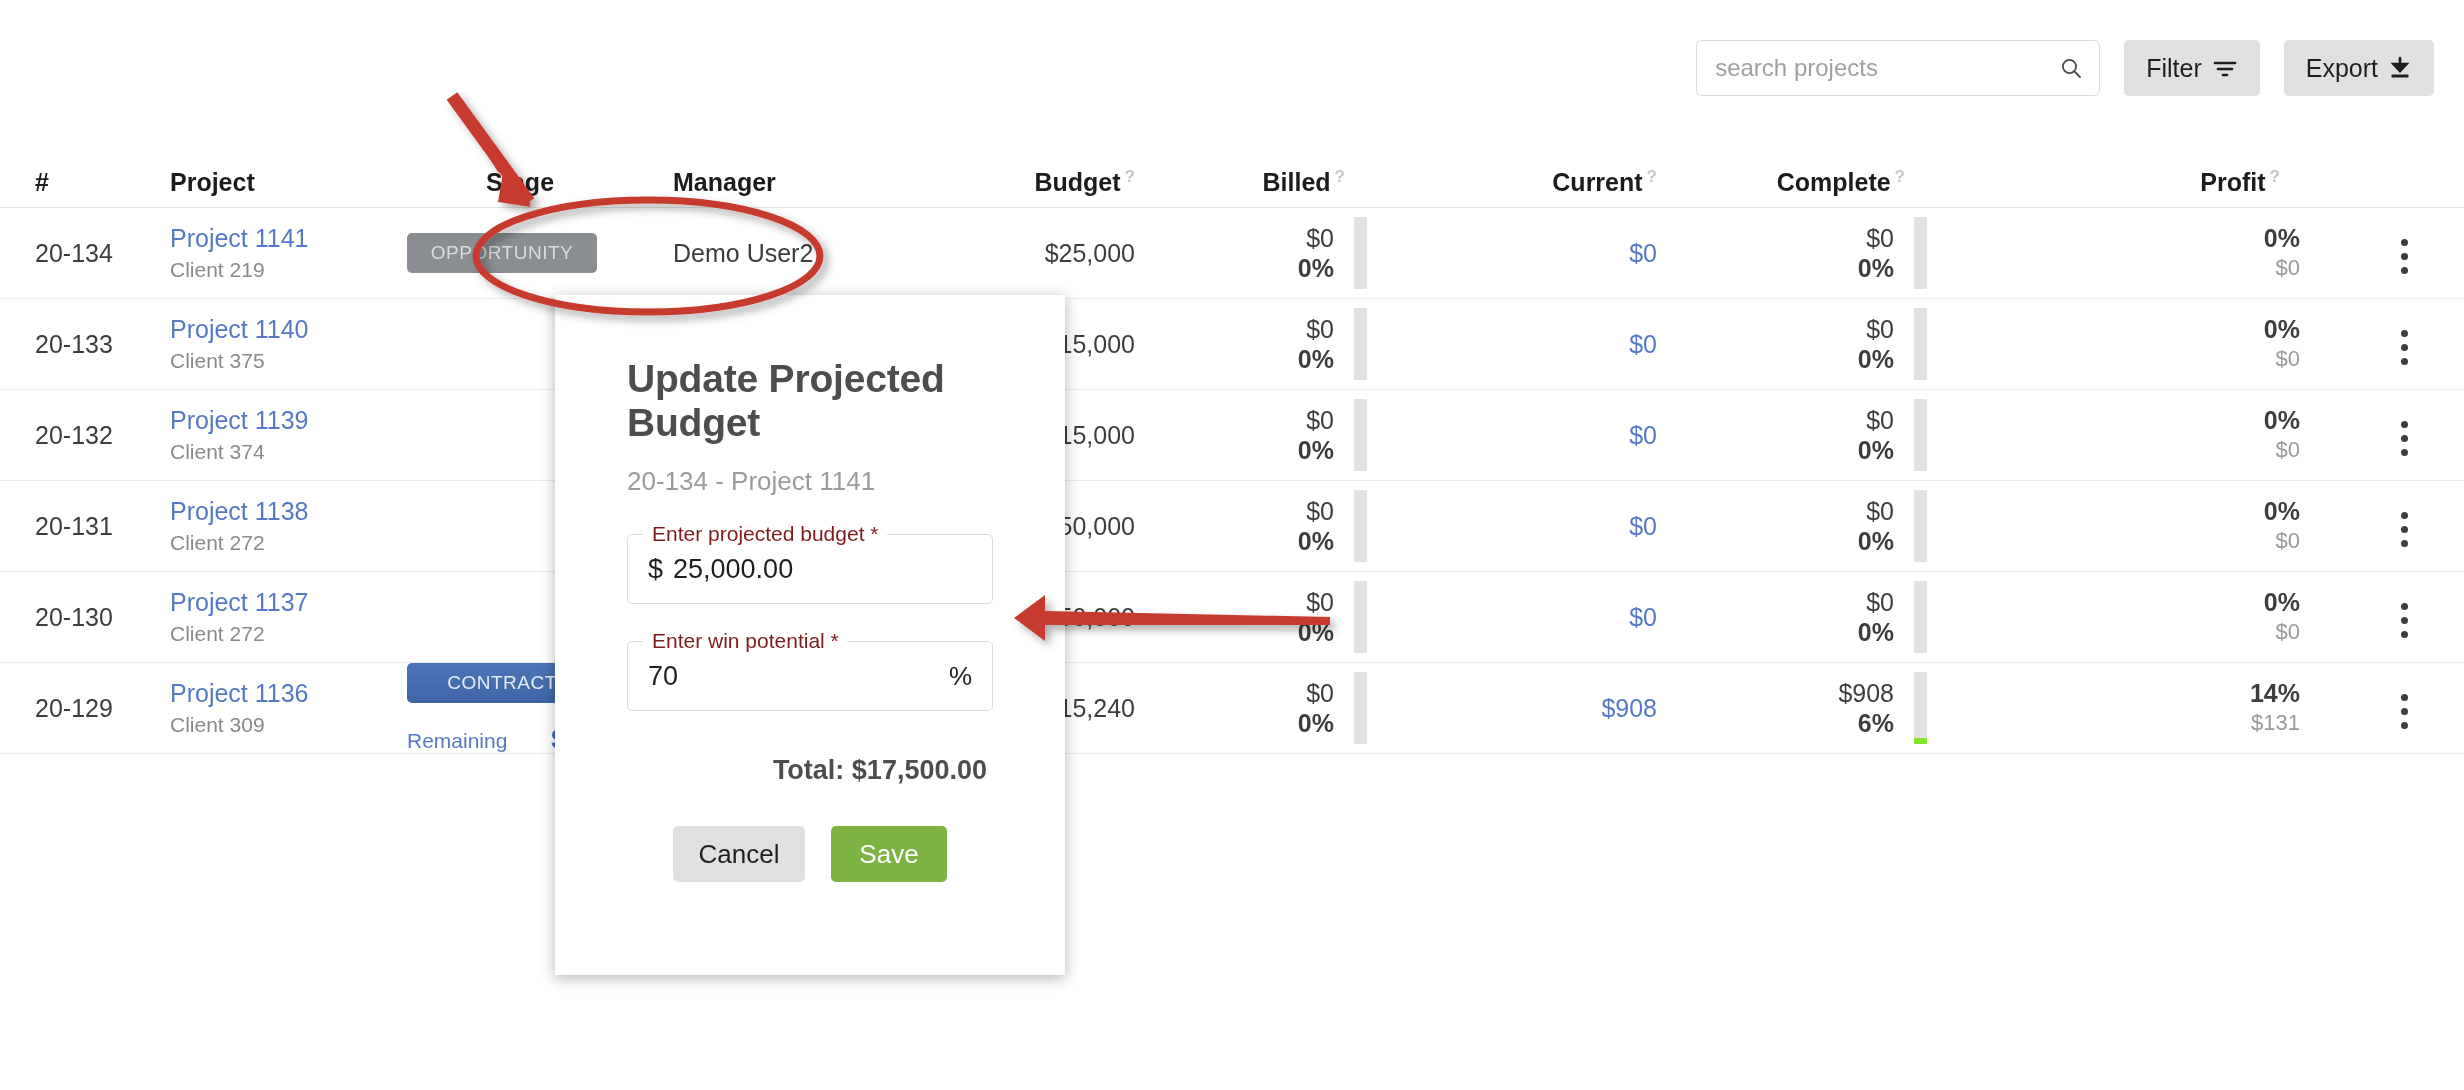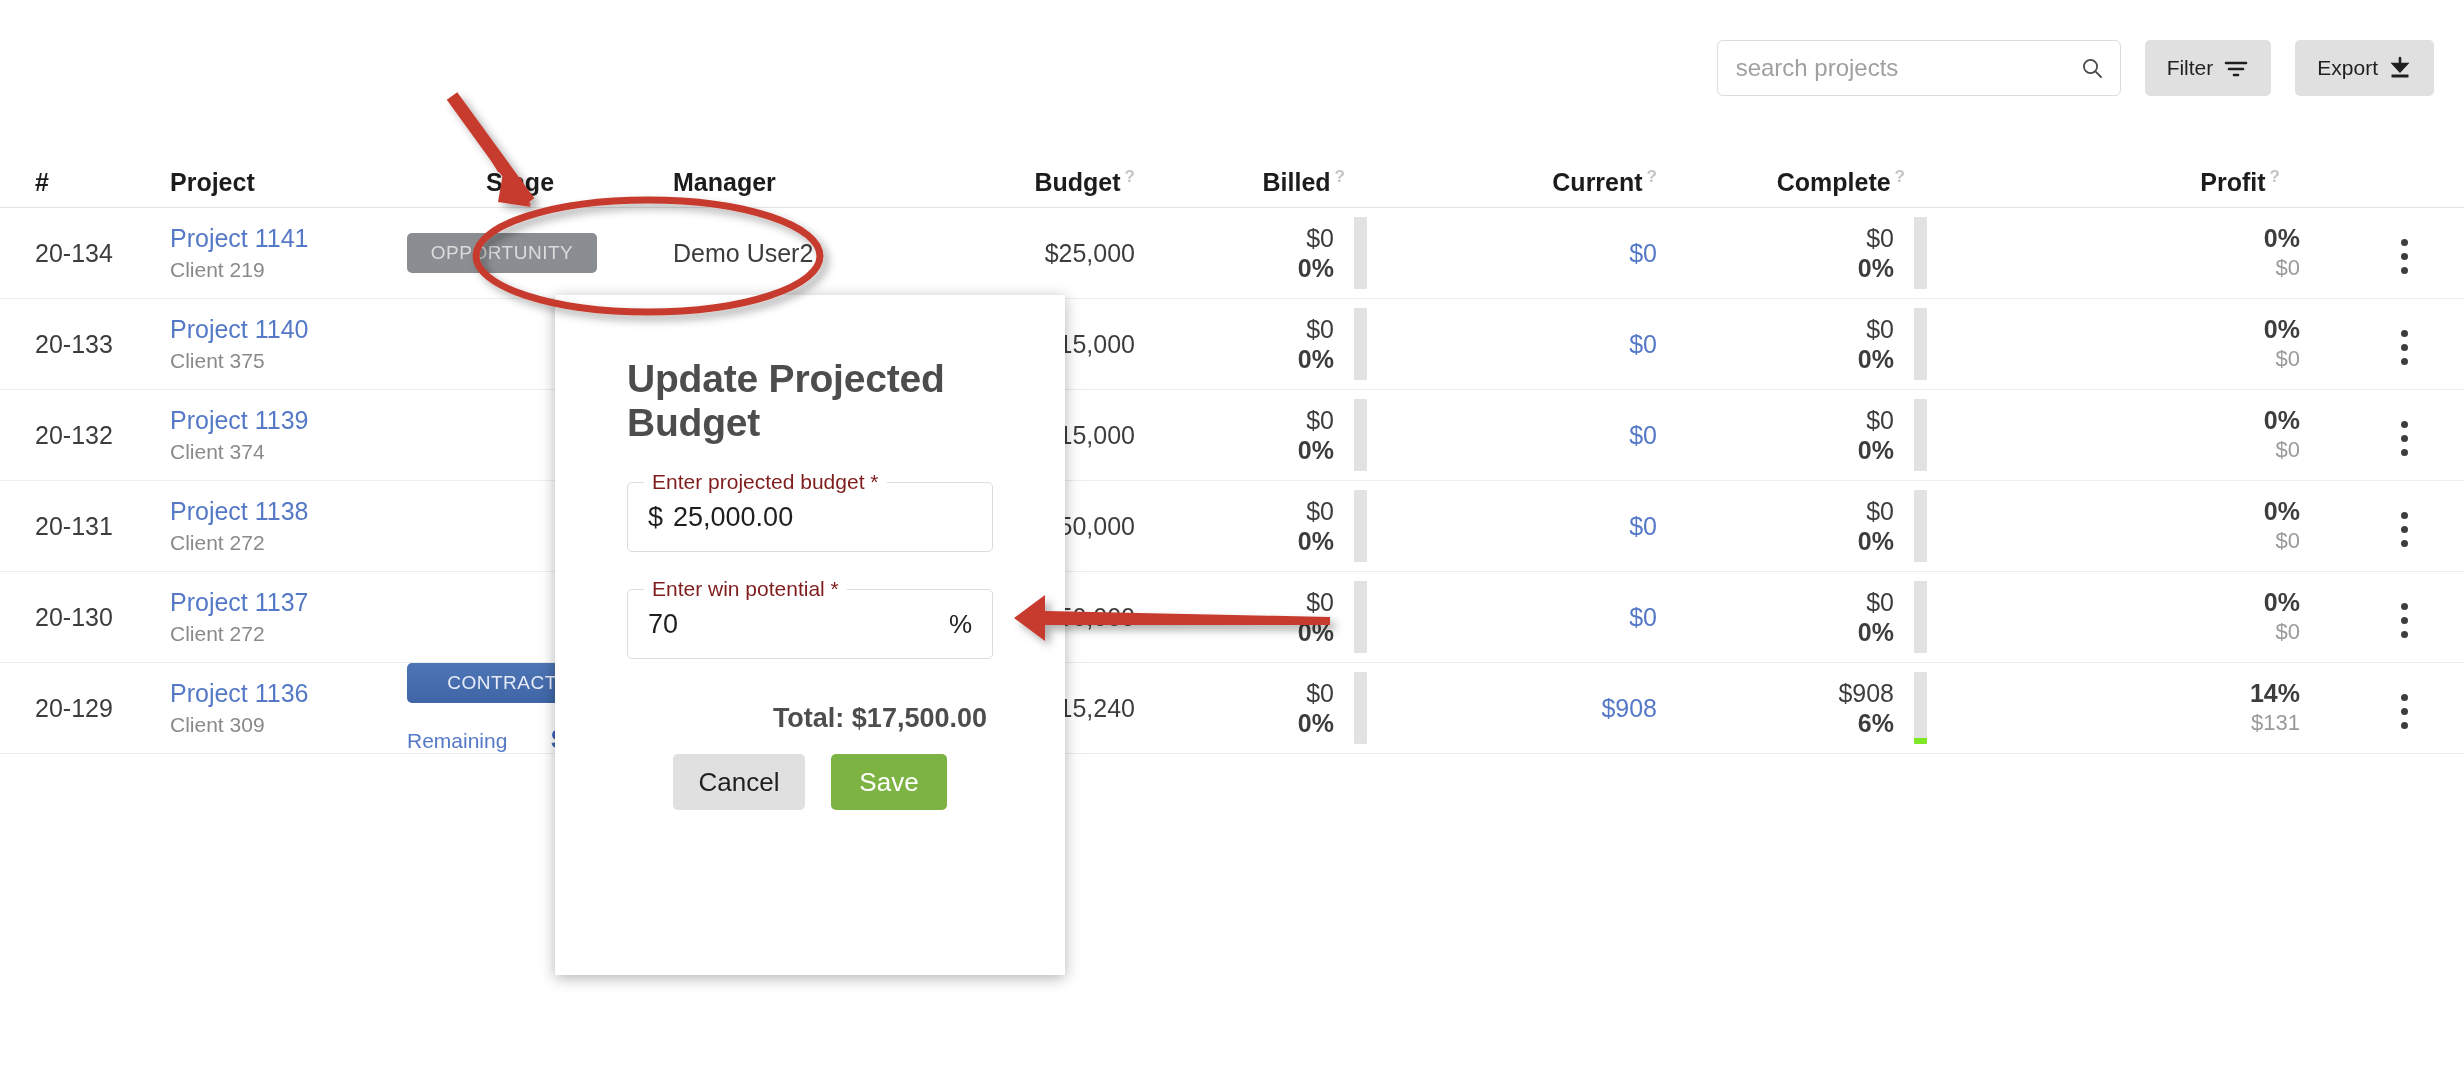--- a/index.html
+++ b/index.html
@@ -33,21 +33,21 @@
   .search-icon {
     position: absolute; right: 16px; top: 50%; transform: translateY(-50%);
     width: 24px; height: 24px; pointer-events: none;
   }
   .btn-gray {
     height: 56px; min-width: 122px;
     background: #e0e0e0; border: none; border-radius: 5px;
     display: flex; align-items: center; justify-content: center; gap: 10px;
     padding: 0 22px; cursor: pointer;
     font-family: "Liberation Sans", sans-serif;
-    font-size: 21px; color: #1f1f1f;
+    font-size: 25px; color: #1f1f1f;
   }
   .btn-gray svg { display: block; }
 
   
   .table { position: absolute; top: 0; left: 0; width: 2464px; }
   .row {
     display: flex; align-items: center;
     width: 2464px;
     border-bottom: 1px solid #ececec;
   }
@@ -159,21 +159,21 @@
   }
   .field-prefix { font-size: 27px; color: #1f1f1f; margin-right: 10px; }
   .field-value { font-size: 27px; color: #1f1f1f; flex: 1; }
   .field-suffix { font-size: 26px; color: #1f1f1f; }
 
   .modal-total {
     margin-top: 44px; text-align: right; padding-right: 6px;
     font-size: 27px; font-weight: bold; color: #4d4d4d;
   }
   .modal-actions {
-    margin-top: 20px; display: flex; justify-content: center; gap: 26px;
+    margin-top: 40px; display: flex; justify-content: center; gap: 26px;
   }
   .btn-cancel {
     width: 132px; height: 56px; border: none; border-radius: 5px;
     background: #e0e0e0; color: #1f1f1f;
     font-family: "Liberation Sans", sans-serif; font-size: 26px; cursor: pointer;
   }
   .btn-save {
     width: 116px; height: 56px; border: none; border-radius: 5px;
     background: #7cb342; color: #ffffff;
     font-family: "Liberation Sans", sans-serif; font-size: 26px; cursor: pointer;
@@ -467,20 +467,21 @@
               <i></i>
               <i></i>
             </span></div>
         </div>
       </div>
   </div>
 
   <div class="modal">
     <div class="modal-inner">
       <div class="modal-title">Update Projected Budget</div>
+      <div class="modal-sub">20-134 - Project 1141</div>
 
       <div class="field">
         <span class="field-label">Enter projected budget *</span>
         <span class="field-prefix">$</span>
         <span class="field-value">25,000.00</span>
       </div>
 
       <div class="field">
         <span class="field-label">Enter win potential *</span>
         <span class="field-value">70</span>

